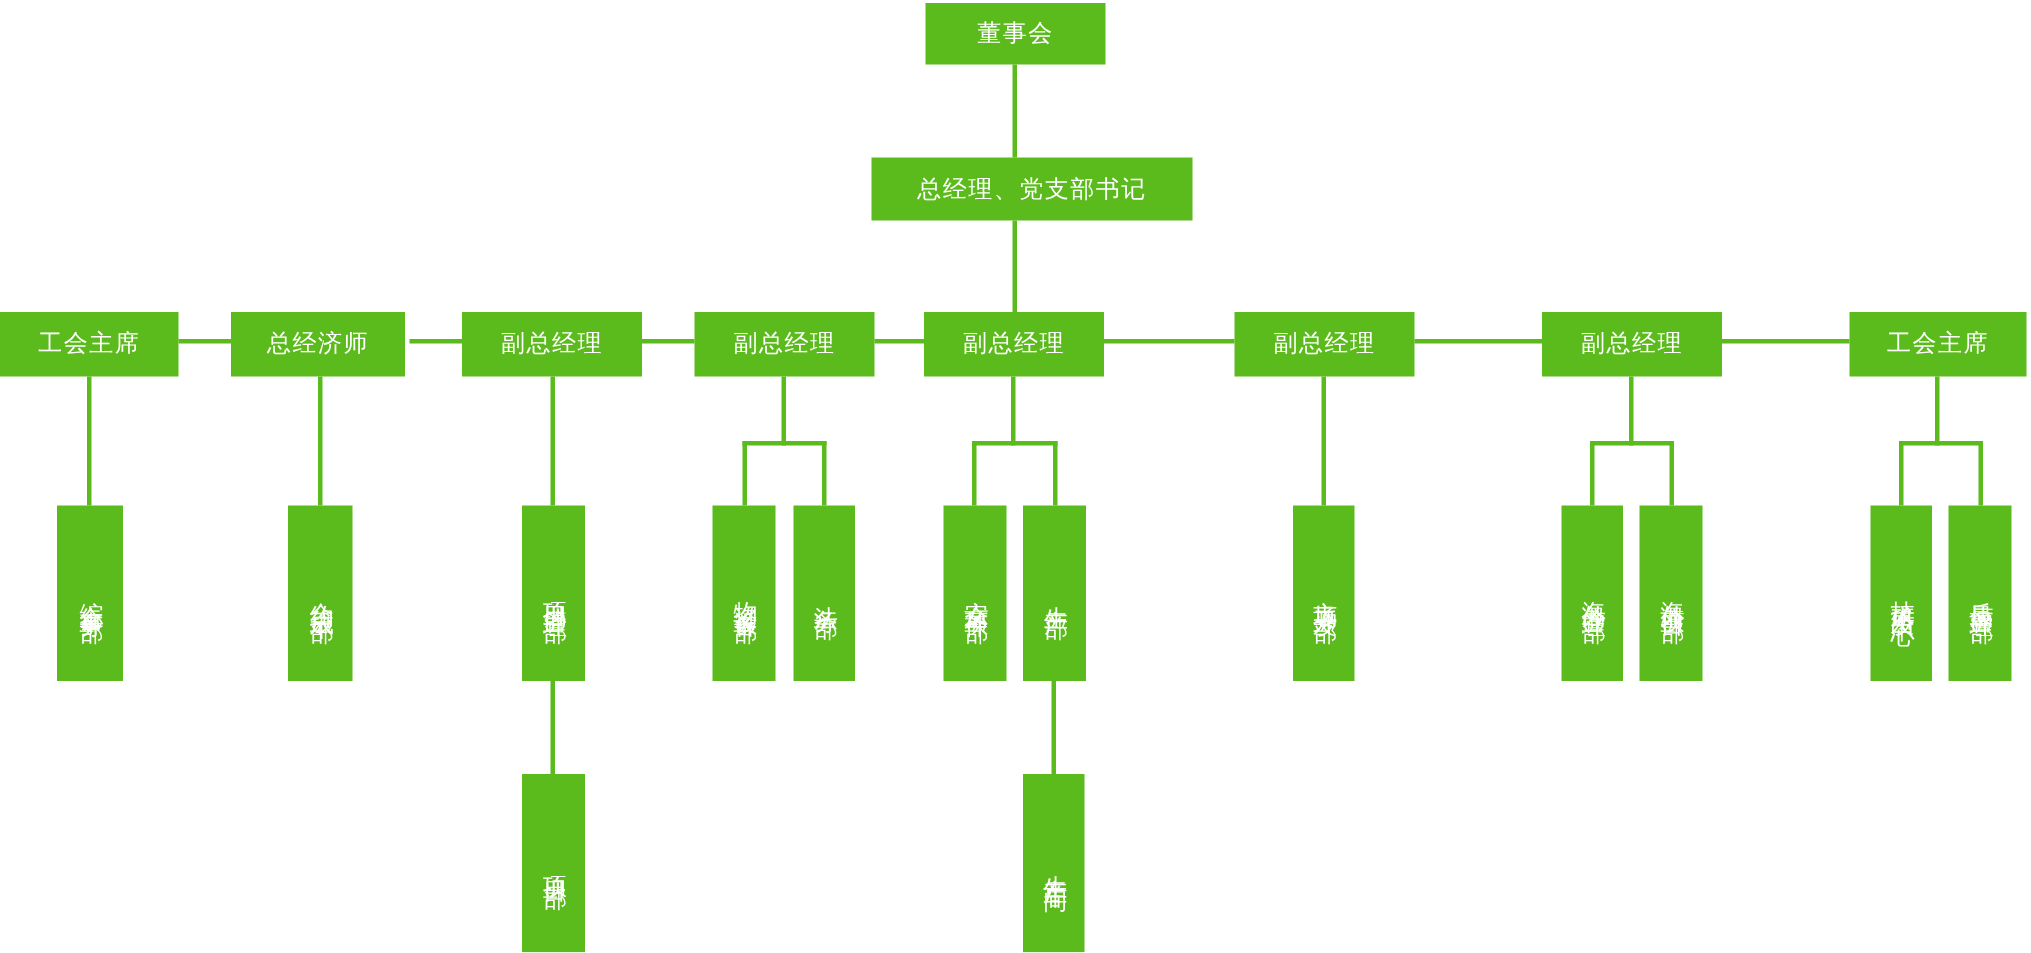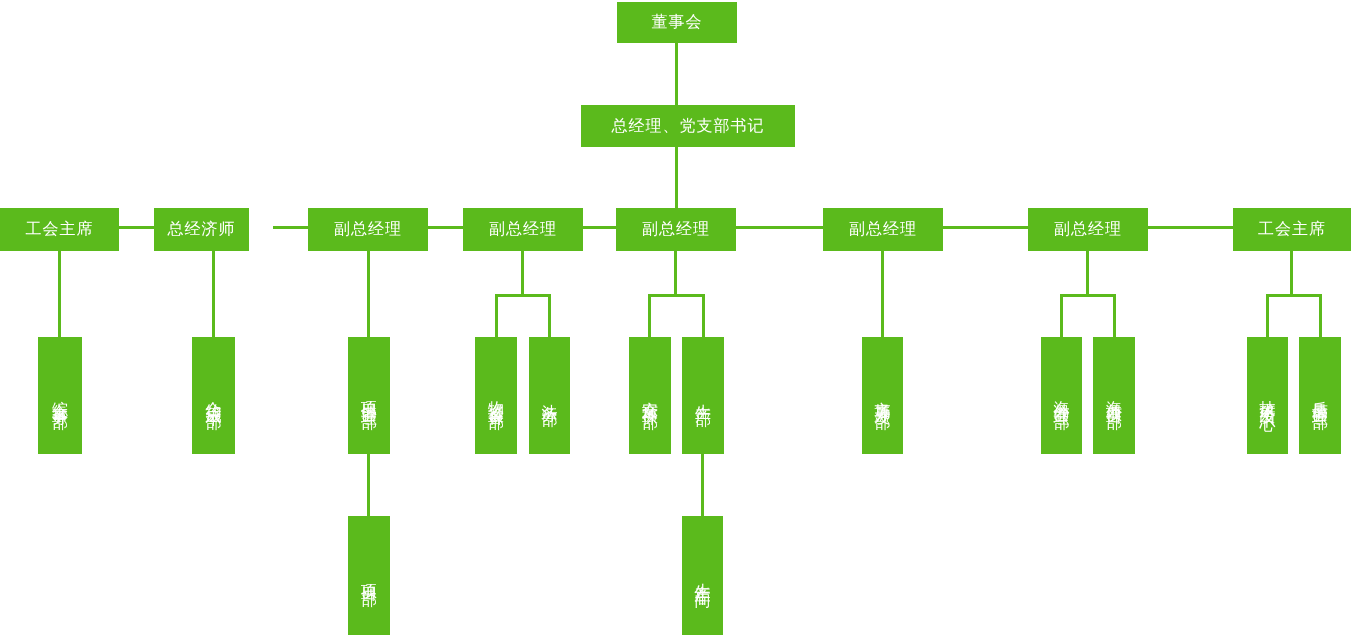--- a/index.html
+++ b/index.html
@@ -47,21 +47,21 @@
 </head>
 <body>
 
 <div id="canvas">
 
   <div class="node hnode" style="left:617px; top:2px; width:120px; height:41px;">董事会</div>
 
   <div class="node hnode" style="left:581px; top:105px; width:214px; height:42px;">总经理、党支部书记</div>
 
   <div class="node hnode" style="left:0px; top:208px; width:119px; height:43px;">工会主席</div>
-  <div class="node hnode" style="left:154px; top:208px; width:95px; height:43px;">总经济师</div>
+  <div class="node hnode" style="left:154px; top:208px; width:116px; height:43px;">总经济师</div>
   <div class="node hnode" style="left:308px; top:208px; width:120px; height:43px;">副总经理</div>
   <div class="node hnode" style="left:463px; top:208px; width:120px; height:43px;">副总经理</div>
   <div class="node hnode" style="left:616px; top:208px; width:120px; height:43px;">副总经理</div>
   <div class="node hnode" style="left:823px; top:208px; width:120px; height:43px;">副总经理</div>
   <div class="node hnode" style="left:1028px; top:208px; width:120px; height:43px;">副总经理</div>
   <div class="node hnode" style="left:1233px; top:208px; width:118px; height:43px;">工会主席</div>
 
   <div class="node vnode" style="left:38px; top:337px; width:44px; height:117px;">
     <span class="vtext">综合事务部</span>
   </div>

